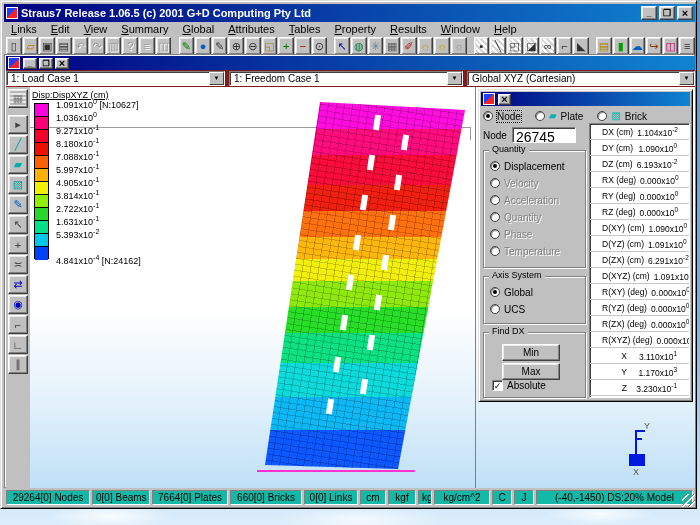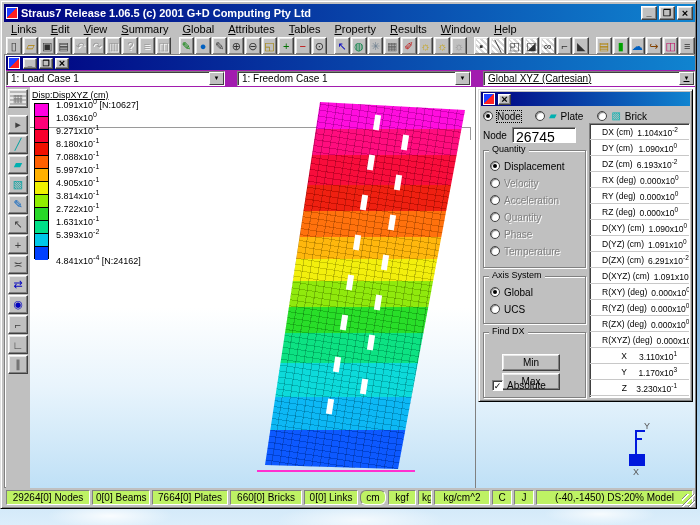--- a/index.html
+++ b/index.html
@@ -42,28 +42,28 @@
   .tbtn .glyph { line-height:1; }
   .tbtn.disabled .glyph { color:#9a9a9a !important; text-shadow:1px 1px 0 #fff; }
   .tbtn.hatch { background:repeating-linear-gradient(45deg,#ffffff 0 2px,#d4d4d4 2px 4px); }
   .tb-sep { width:6px; height:18px; display:inline-block; }
 
   
   #model-window { left:3px; top:53px; width:691px; height:434px; background:#c0c0c0;
                   border:1px solid #808080; box-shadow: inset 1px 1px 0 #fff; }
   #child-titlebar { left:1px; top:1px; width:689px; height:14px; font-size:10px; }
   #child-titlebar .wbtn { width:14px; height:11px; font-size:8px; line-height:9px; }
-  #combo-row { left:1px; top:15px; width:689px; height:17px; display:flex; gap:12px; background:#a21caf; padding:1px 0; }
+  #combo-row { left:1px; top:15px; width:689px; height:17px; display:flex; gap:4px; background:#7f1d1d; padding:1px 0; }
   .combo { position:relative; background:#fff; border:1px solid; border-color:#808080 #fff #fff #808080;
            box-shadow: inset 1px 1px 0 #404040; font-size:10px; display:flex; align-items:center; height:15px; }
   .combo .cval { flex:1; padding:0 4px; white-space:nowrap; overflow:hidden; }
   .combo .carrow { width:15px; height:13px; background:#c0c0c0; border:1px solid; border-color:#fff #404040 #404040 #fff;
                    font-size:6px; text-align:center; line-height:11px; color:#000; }
   .combo .carrow::before { content:"▼"; }
-  #combo-load { width:219px; } #combo-freedom { width:234px; } #combo-axes { flex:1;text-decoration:underline; }
+  #combo-load { width:219px; } #combo-freedom { width:234px; } #combo-axes { flex:1; }
 
   
   #workspace { left:1px; top:32px; width:689px; height:401px;
       background:linear-gradient(180deg,#ffffff 0%, #ffffff 55%, #e8f4fc 75%, #bfe0f6 100%); overflow:hidden; }
 
   #palette { left:0; top:0; width:24px; height:100%; background:#c0c0c0; display:flex; flex-direction:column;
              align-items:center; padding-top:2px; gap:1px; }
   .pbtn { width:20px; height:19px; display:flex; align-items:center; justify-content:center; font-size:11px; color:#404040; }
   .pbtn:first-child { margin-bottom:6px; background:repeating-linear-gradient(0deg,#e8e8e8 0 2px,#b8b8b8 2px 4px); }
 
@@ -127,37 +127,37 @@
   #node-field-row { left:4px; top:37px; width:102px; height:16px; display:flex; align-items:center; gap:5px; }
   #node-field { width:64px; height:16px; font-size:14px; padding:1px 3px; }
   .group { position:absolute; border:1px solid #808080; box-shadow:1px 1px 0 #fff, inset 1px 1px 0 #fff; }
   .group-label { position:absolute; top:-7px; left:5px; background:#c0c0c0; padding:0 3px; font-size:9px; }
   #quantity-group { left:4px; top:60px; width:103px; height:118px; }
   #axis-group { left:4px; top:186px; width:103px; height:48px; }
   #find-group { left:4px; top:242px; width:103px; height:66px; }
   .group-stack { position:absolute; left:6px; top:8px; right:2px; display:flex; flex-direction:column; gap:3px; }
   .btn { display:block; width:58px; height:17px; margin:2px auto; font-size:10px; text-align:center;
          font-family:"Liberation Sans",sans-serif; }
-  #find-buttons { position:absolute; left:18px; top:19px; }
+  #find-buttons { position:absolute; left:18px; top:9px; }
   #absolute-row { position:absolute; left:8px; top:47px; display:flex; gap:4px; align-items:center; }
   .cb { width:11px; height:11px; background:#fff; border:1px solid; border-color:#808080 #fff #fff #808080;
         box-shadow: inset 1px 1px 0 #404040; font-size:9px; line-height:10px; text-align:center; }
 
   #result-table { position:absolute; left:110px; top:33px; width:101px; height:275px; background:#fff;
         border:1px solid; border-color:#808080 #fff #fff #808080; box-shadow: inset 1px 1px 0 #404040;
         font-size:8.5px; overflow:hidden; }
   .trow { display:flex; height:16px; align-items:center; border-bottom:1px solid #c8c8c8; padding:0 12px; }
   .tlabel { flex:1; text-align:right; padding-right:4px; white-space:nowrap; }
   .tval { width:46px; text-align:right; white-space:nowrap; }
   .tval sup { font-size:6.5px; }
 
   
   #statusbar { left:3px; top:488px; width:691px; height:18px; display:flex; gap:2px; padding:1px 2px; font-size:10px; }
   .scell { height:15px; border:1px solid; border-color:#808080 #fff #fff #808080; padding:0 3px;
-           white-space:nowrap; overflow:hidden; text-align:center; line-height:13px; background:#bef264; }
+           white-space:nowrap; overflow:hidden; text-align:center; line-height:13px; background:#14b8a6; }
   #grip { position:absolute; right:1px; bottom:1px; width:13px; height:13px;
      background:repeating-linear-gradient(135deg, transparent 0 3px, #808080 3px 4px, #fff 4px 5px); }
 </style>
 </head>
 <body>
 
 <div class="abs bevel-out" id="main-window">
 
   <div class="abs titlebar" id="main-titlebar">
     <span class="app-icon"></span>
@@ -609,21 +609,21 @@
 
     </div>
   </div>
 
   <div class="abs" id="statusbar">
       <div class="scell" style="width: 84px;">29264[0] Nodes</div>
       <div class="scell" style="width: 58px;">0[0] Beams</div>
       <div class="scell" style="width: 76px;">7664[0] Plates</div>
       <div class="scell" style="width: 72px;">660[0] Bricks</div>
       <div class="scell" style="width: 54px;">0[0] Links</div>
-      <div class="scell" style="width: 26px; border-radius: 6px;">cm</div>
+      <div class="scell" style="width: 26px;">cm</div>
       <div class="scell" style="width: 28px;">kgf</div>
       <div class="scell" style="width: 14px;">kg</div>
       <div class="scell" style="width: 56px;">kg/cm^2</div>
       <div class="scell" style="width: 20px;">C</div>
       <div class="scell" style="width: 20px;">J</div>
       <div class="scell" style="width: 140px; flex: 1 1 0%;">(-40,-1450)  DS:20%  Model</div>
     </div>
   <div id="grip"></div>
 </div>
 

